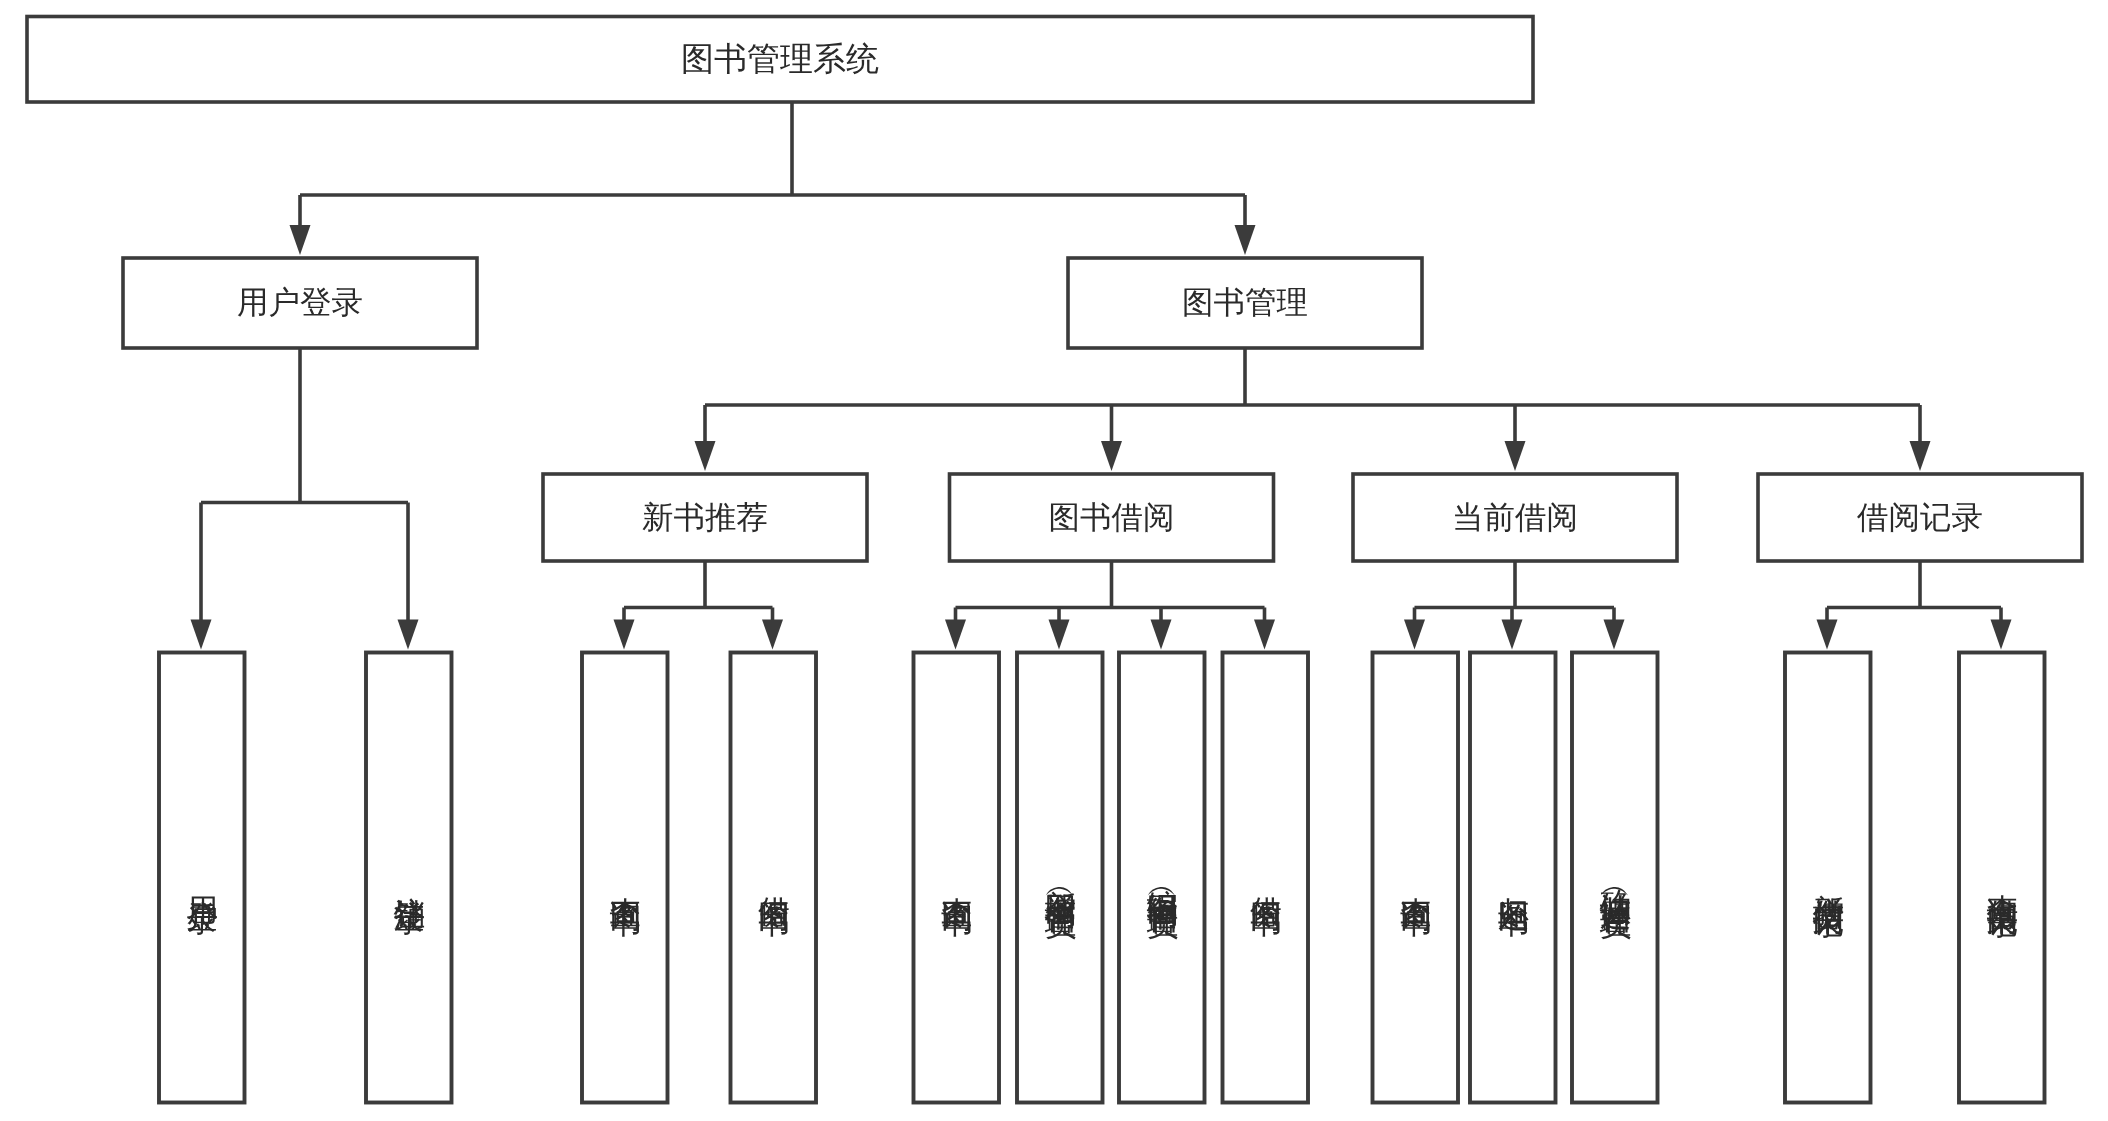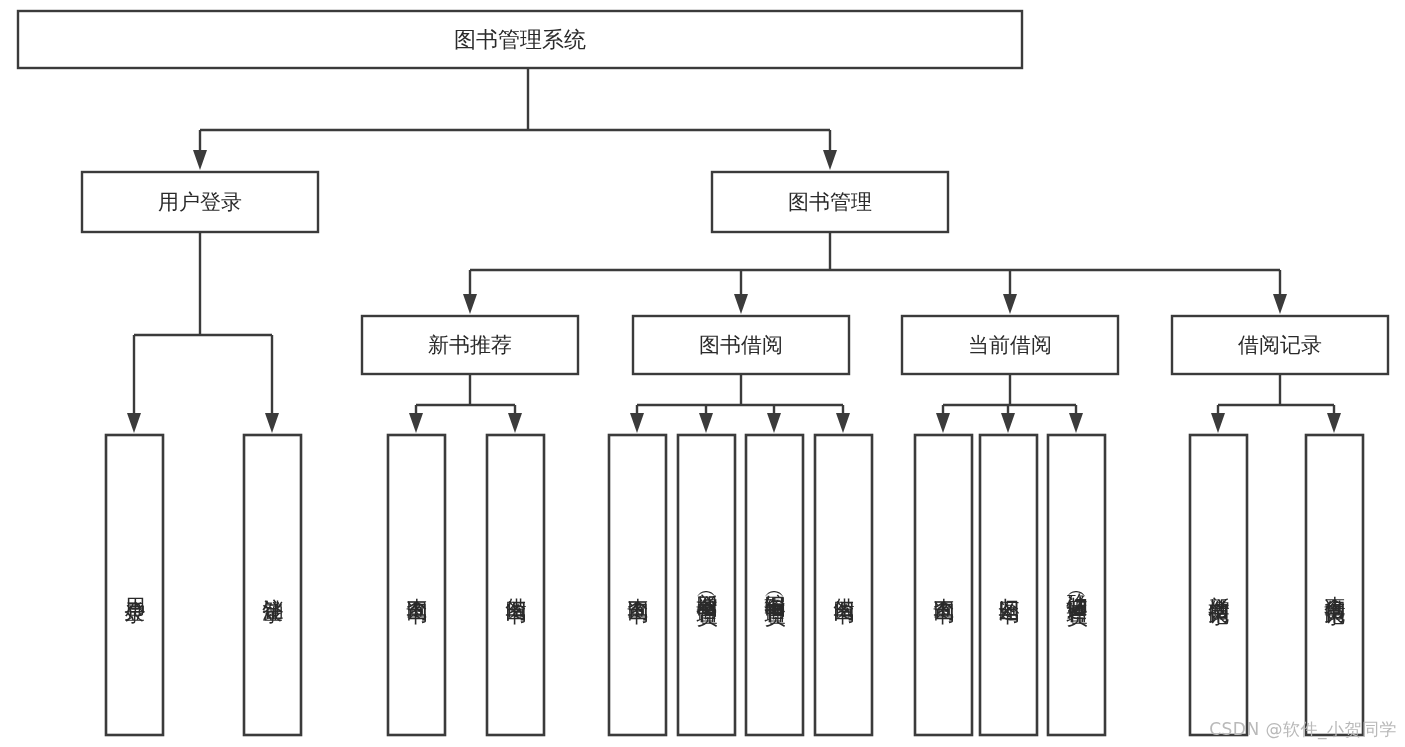--- a/index.html
+++ b/index.html
@@ -226,14 +226,13 @@
         <span class="leaf-label">确认归还（管理员）</span>
       </div>
       <div class="leaf-label-wrap" style="left: 1190px; top: 435px; width: 57px; height: 300px;">
         <span class="leaf-label">新增借阅记录</span>
       </div>
       <div class="leaf-label-wrap" style="left: 1306px; top: 435px; width: 57px; height: 300px;">
         <span class="leaf-label">查询借阅记录</span>
       </div>
     </div>
 
-  <div class="watermark">CSDN @软件_小贺同学</div>
 </div>
 
 </body></html>

